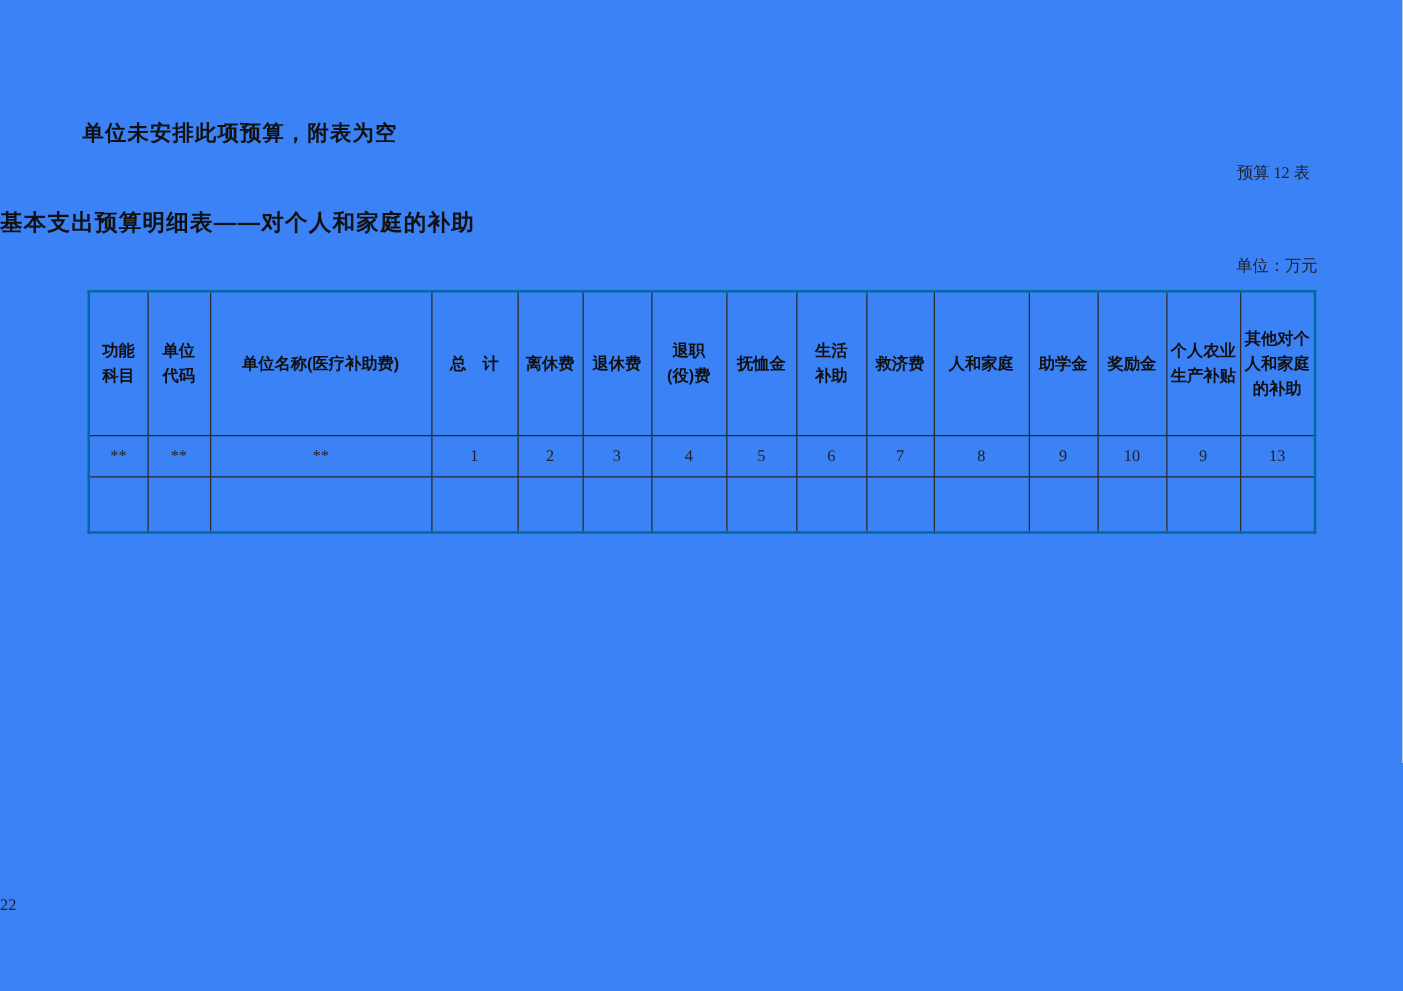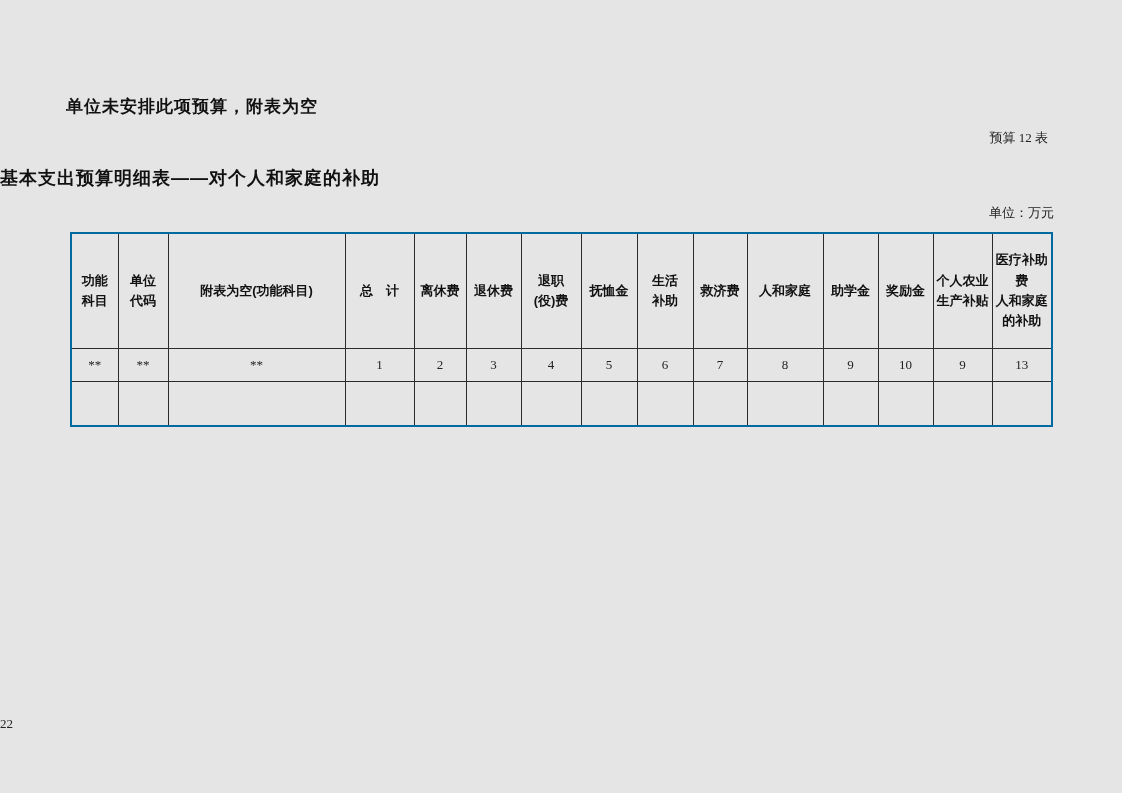--- a/index.html
+++ b/index.html
@@ -4,21 +4,21 @@
 <style>
   html, body {
     margin: 0;
     padding: 0;
     background: #ffffff;
   }
   .page {
     position: relative;
     width: 1122px;
     height: 793px;
-    background: #e5e5e5;
+    background: #3b82f6;
     color: #1a1a1a;
     overflow: hidden;
   }
   .note-text {
     position: absolute;
     left: 66px;
     top: 95px;
     font: bold 17px "Liberation Sans", sans-serif;
     letter-spacing: 1px;
     color: #111;
@@ -115,36 +115,36 @@
       <col style="width:55px">
         <col style="width:59px">
         <col style="width:60px">
     </colgroup>
     <tbody>
       <tr class="row-header">
         <td>功能
 科目</td>
         <td>单位
 代码</td>
-        <td>附表为空(功能科目)</td>
+        <td>单位名称(医疗补助费)</td>
         <td>总　计</td>
         <td>离休费</td>
         <td>退休费</td>
         <td>退职
 (役)费</td>
         <td>抚恤金</td>
         <td>生活
 补助</td>
         <td>救济费</td>
         <td>人和家庭</td>
         <td>助学金</td>
         <td>奖励金</td>
         <td>个人农业
 生产补贴</td>
-        <td>医疗补助费
+        <td>其他对个
 人和家庭
 的补助</td>
       </tr>
       <tr class="row-codes">
         <td>**</td>
         <td>**</td>
         <td>**</td>
         <td>1</td>
         <td>2</td>
         <td>3</td>

